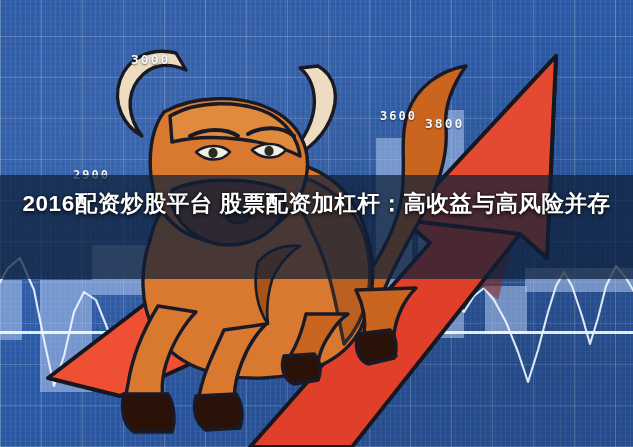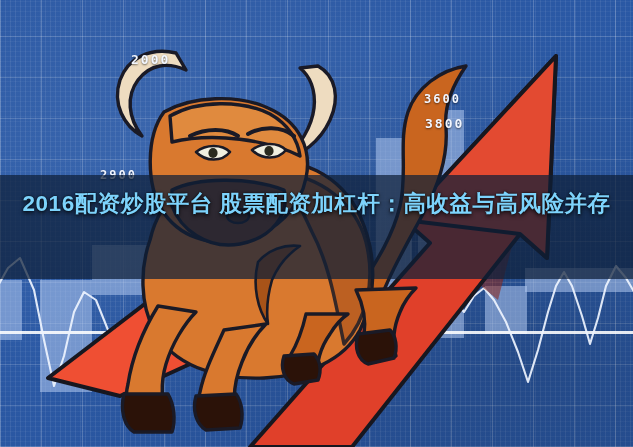--- a/index.html
+++ b/index.html
@@ -35,21 +35,21 @@
 
   
   .vlabel{position:absolute;color:#f2f6ff;font-weight:bold;letter-spacing:2px;
     font-family:"DejaVu Sans Mono","Liberation Mono",monospace;
     text-shadow:0 1px 2px rgba(0,0,0,.55);}
 
   
   .band{position:absolute;left:0;top:175px;width:633px;height:104px;
     background:rgba(14,30,56,.72);}
   .title{position:absolute;left:0;top:186px;width:633px;
-    text-align:center;color:#7dd3fc;font-size:22.5px;line-height:35px;
+    text-align:center;color:#ffffff;font-size:22.5px;line-height:35px;
     font-weight:bold;letter-spacing:.5px;
     text-shadow:0 2px 4px rgba(0,0,0,.75),0 0 2px rgba(0,0,0,.9);
     padding:0 8px;box-sizing:border-box;}
 </style>
 </head>
 <body>
 
 <div id="stage">
 
   <div class="bg-base"></div>
@@ -164,22 +164,22 @@
                C 392 342 394 326 400 312 C 404 302 410 294 416 288 Z" fill="#c9651f"></path>
       <path d="M 358 334 C 354 348 358 360 368 364 L 394 358
                C 398 348 396 336 390 330 Z" fill="#2b1208"></path>
 
       <path d="M 258 262 C 268 250 284 244 300 246 C 288 254 278 266 272 280
                C 268 294 266 310 268 324 C 258 310 252 286 258 262 Z" fill="#a85318" stroke-width="2.6"></path>
     </g>
   </svg>
 
   <div id="labels">
-      <div class="vlabel" style="left: 131px; top: 52px; font-size: 13px;">2000</div>
+      <div class="vlabel" style="left: 131px; top: 52px; font-size: 13px;">3000</div>
       <div class="vlabel" style="left: 425px; top: 74px; font-size: 13px; margin-top: 42px;">3800</div>
-      <div class="vlabel" style="left: 380px; top: 92px; font-size: 12px; margin-left: 44px;">3600</div>
-      <div class="vlabel" style="left: 100px; top: 168px; font-size: 12px;">2900</div>
+      <div class="vlabel" style="left: 380px; top: 109px; font-size: 12px;">3600</div>
+      <div class="vlabel" style="left: 73px; top: 168px; font-size: 12px;">2900</div>
     </div>
 
   <div class="band"></div>
   <div class="title">2016配资炒股平台 股票配资加杠杆：高收益与高风险并存</div>
 
 </div>
 
 </body></html>

